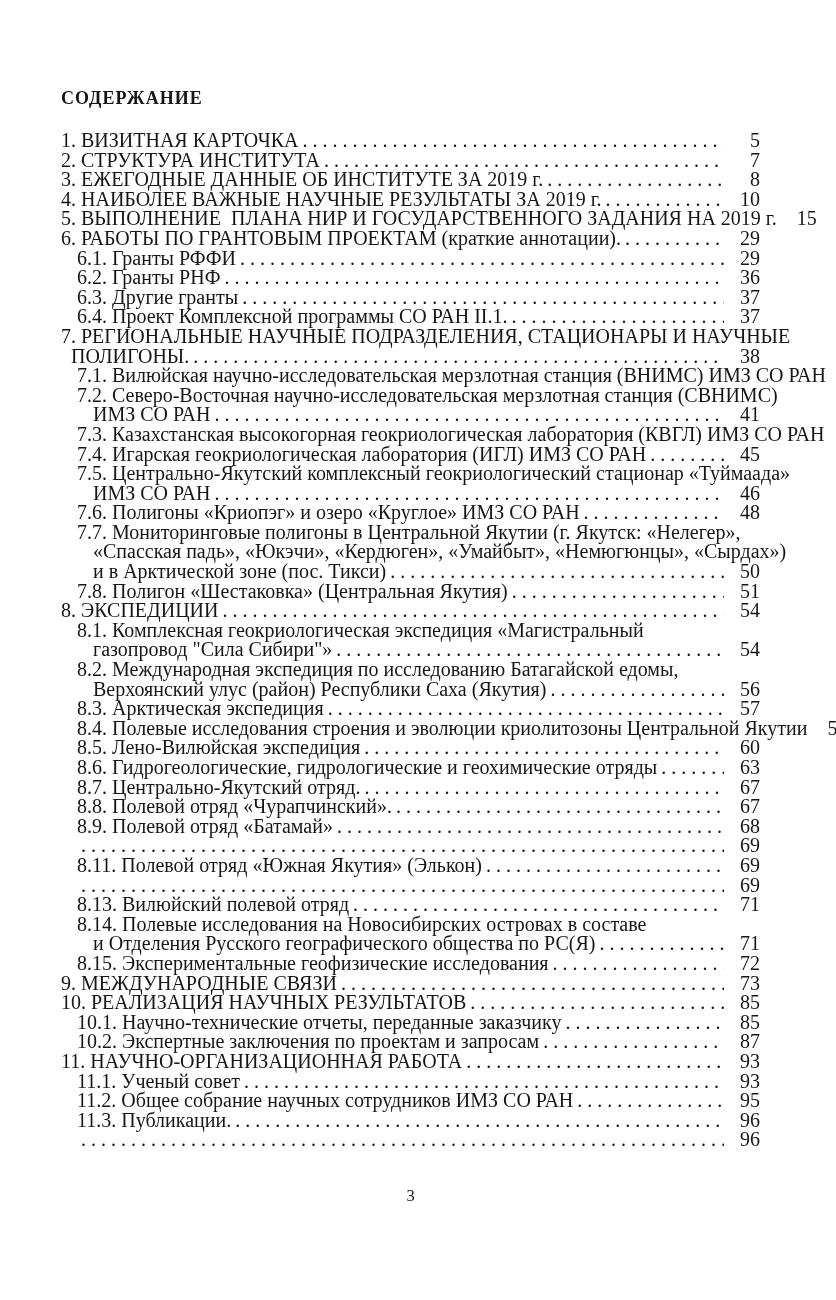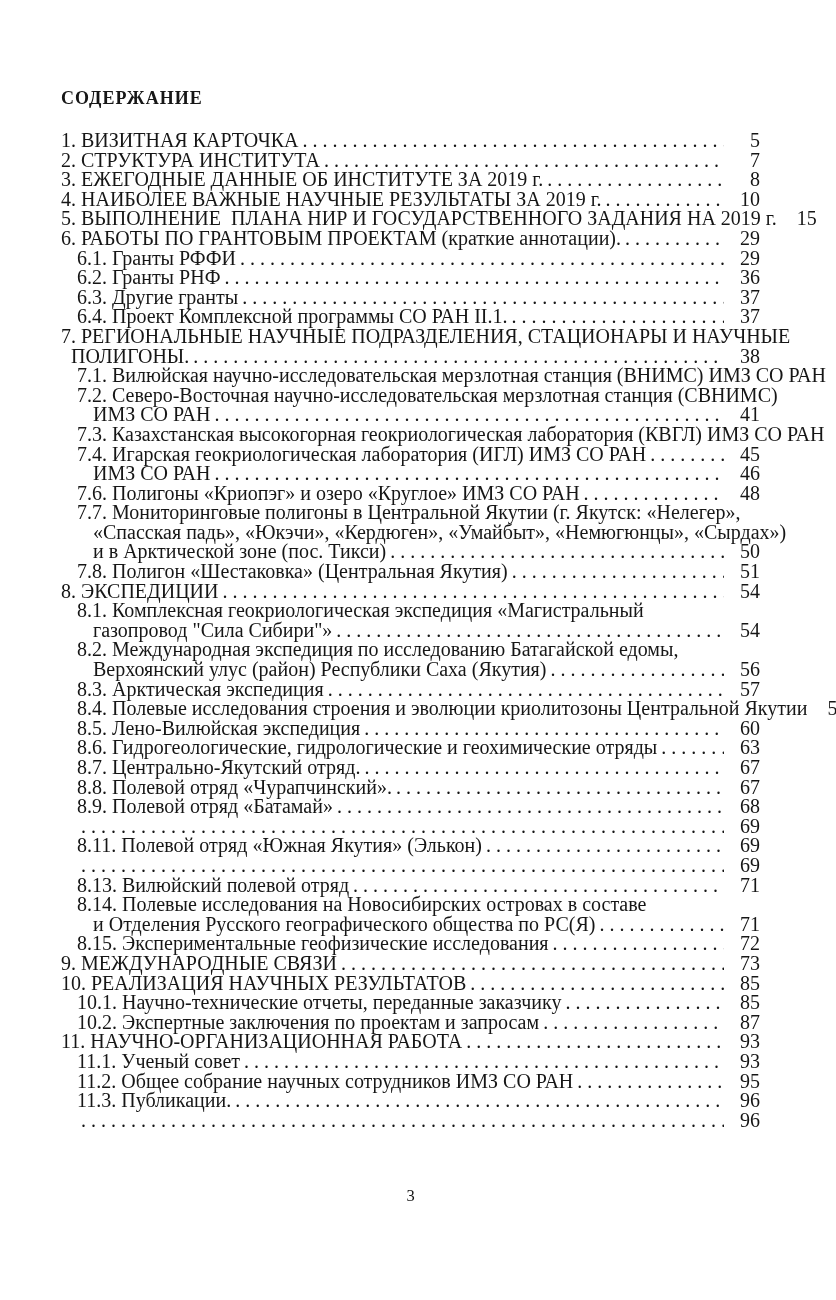--- a/index.html
+++ b/index.html
@@ -145,20 +145,23 @@
       <div class="toc-line lvl-sub">
         <span class="toc-text">7.3. Казахстанская высокогорная геокриологическая лаборатория (КВГЛ) ИМЗ СО РАН</span>
         <span class="toc-dots">. . . . . . . . . . . . . . . . . . . . . . . . . . . . . . . . . . . . . . . . . . . . . . . . . . . . . . . . . . . . . . . . . . . . . . . . . . . . . . . . . . . . . . . . . . . . . . . . . . . . . . . . . . . . . . . . . . . . . . . . </span>
         <span class="toc-page">44</span>
       </div>
       <div class="toc-line lvl-sub">
         <span class="toc-text">7.4. Игарская геокриологическая лаборатория (ИГЛ) ИМЗ СО РАН</span>
         <span class="toc-dots">. . . . . . . . . . . . . . . . . . . . . . . . . . . . . . . . . . . . . . . . . . . . . . . . . . . . . . . . . . . . . . . . . . . . . . . . . . . . . . . . . . . . . . . . . . . . . . . . . . . . . . . . . . . . . . . . . . . . . . . . </span>
         <span class="toc-page">45</span>
       </div>
+      <div class="toc-line lvl-sub">
+        <span class="toc-text">7.5. Центрально-Якутский комплексный геокриологический стационар «Туймаада»</span>
+      </div>
       <div class="toc-line lvl-sub-cont">
         <span class="toc-text">ИМЗ СО РАН</span>
         <span class="toc-dots">. . . . . . . . . . . . . . . . . . . . . . . . . . . . . . . . . . . . . . . . . . . . . . . . . . . . . . . . . . . . . . . . . . . . . . . . . . . . . . . . . . . . . . . . . . . . . . . . . . . . . . . . . . . . . . . . . . . . . . . . </span>
         <span class="toc-page">46</span>
       </div>
       <div class="toc-line lvl-sub">
         <span class="toc-text">7.6. Полигоны «Криопэг» и озеро «Круглое» ИМЗ СО РАН</span>
         <span class="toc-dots">. . . . . . . . . . . . . . . . . . . . . . . . . . . . . . . . . . . . . . . . . . . . . . . . . . . . . . . . . . . . . . . . . . . . . . . . . . . . . . . . . . . . . . . . . . . . . . . . . . . . . . . . . . . . . . . . . . . . . . . . </span>
         <span class="toc-page">48</span>
       </div>

